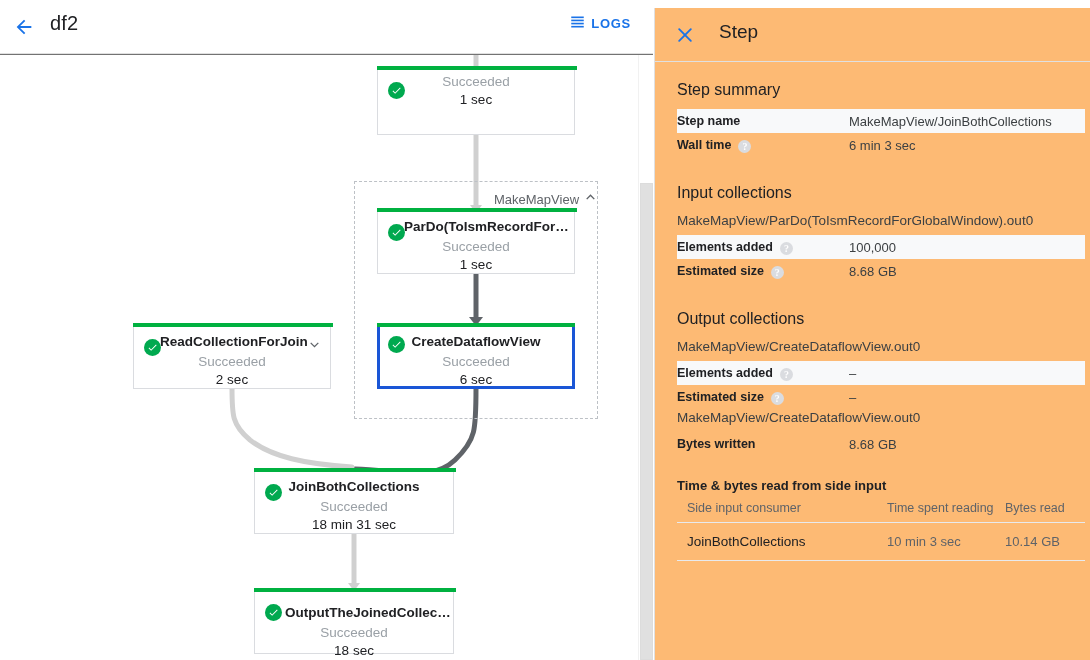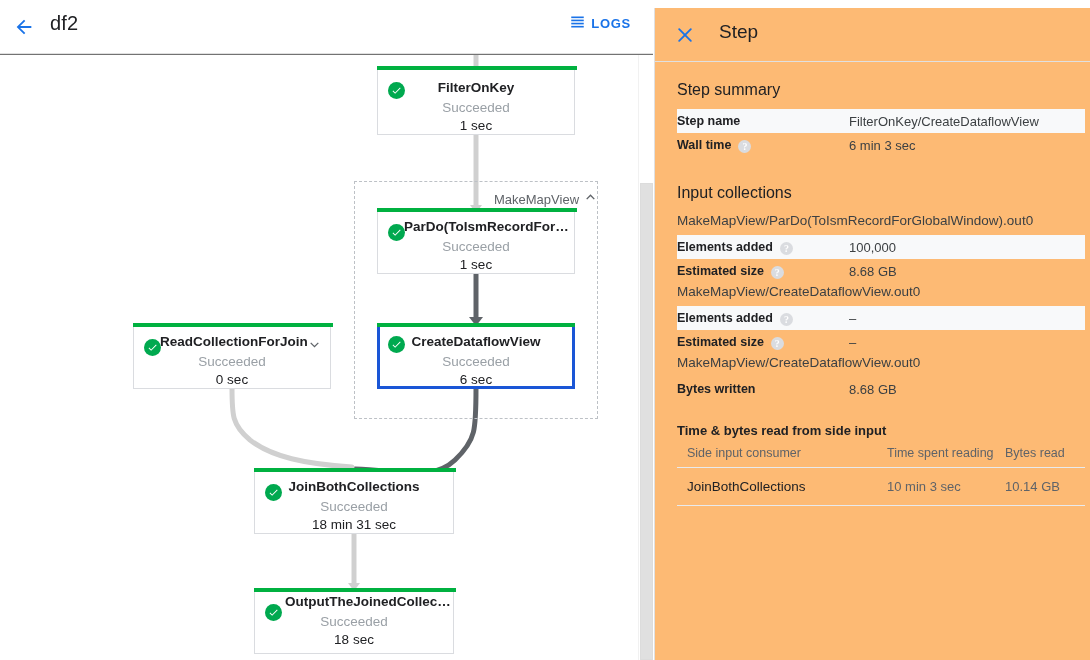--- a/index.html
+++ b/index.html
@@ -265,21 +265,20 @@
         </span>
       </div>
 
       <div class="node" style="left:377px; top:15px; width:198px; height:65px;">
         <div class="bar" style="width:200px;"></div>
         <div class="check">
           <svg width="11" height="11" viewBox="0 0 24 24" fill="#ffffff">
             <path d="M9 16.2 4.8 12l-1.4 1.4L9 19 21 7l-1.4-1.4z"></path>
           </svg>
         </div>
-        <div class="ntitle">FilterOnKey</div>
         <div class="nstatus">Succeeded</div>
         <div class="ntime">1 sec</div>
       </div>
 
       <div class="node" style="left:377px; top:157px; width:198px; height:62px;">
         <div class="bar" style="width:200px;"></div>
         <div class="check">
           <svg width="11" height="11" viewBox="0 0 24 24" fill="#ffffff">
             <path d="M9 16.2 4.8 12l-1.4 1.4L9 19 21 7l-1.4-1.4z"></path>
           </svg>
@@ -308,21 +307,21 @@
             <path d="M9 16.2 4.8 12l-1.4 1.4L9 19 21 7l-1.4-1.4z"></path>
           </svg>
         </div>
         <div class="chev">
           <svg width="13" height="13" viewBox="0 0 24 24" fill="none" stroke="#5f6368" stroke-width="2.4">
             <polyline points="5,9 12,16 19,9"></polyline>
           </svg>
         </div>
         <div class="ntitle" style="margin-top:7px;">ReadCollectionForJoin</div>
         <div class="nstatus">Succeeded</div>
-        <div class="ntime">0 sec</div>
+        <div class="ntime">2 sec</div>
       </div>
 
       <div class="node" style="left:254px; top:417px; width:200px; height:62px;">
         <div class="bar" style="width:202px;"></div>
         <div class="check">
           <svg width="11" height="11" viewBox="0 0 24 24" fill="#ffffff">
             <path d="M9 16.2 4.8 12l-1.4 1.4L9 19 21 7l-1.4-1.4z"></path>
           </svg>
         </div>
         <div class="ntitle" style="margin-top:7px;">JoinBothCollections</div>
@@ -330,21 +329,21 @@
         <div class="ntime">18 min 31 sec</div>
       </div>
 
       <div class="node" style="left:254px; top:537px; width:200px; height:62px;">
         <div class="bar" style="width:202px;"></div>
         <div class="check">
           <svg width="11" height="11" viewBox="0 0 24 24" fill="#ffffff">
             <path d="M9 16.2 4.8 12l-1.4 1.4L9 19 21 7l-1.4-1.4z"></path>
           </svg>
         </div>
-        <div class="ntitle" style="margin-top:2px; padding:0 18px 0 30px;">OutputTheJoinedCollec…</div>
+        <div class="ntitle" style="margin-top:13px; padding:0 18px 0 30px;">OutputTheJoinedCollec…</div>
         <div class="nstatus">Succeeded</div>
         <div class="ntime">18 sec</div>
       </div>
 
     </div>
 
     <div id="left-scroll-track">
       <div id="left-scroll-thumb"></div>
     </div>
   </div>
@@ -361,21 +360,21 @@
       <div id="panel-title">Step</div>
     </div>
 
     <div id="right-body">
 
       <div class="sec-heading">Step summary</div>
       <table class="kv">
         <tbody>
             <tr class="alt">
           <td class="k"><span>Step name</span></td>
-          <td class="v">FilterOnKey/CreateDataflowView</td>
+          <td class="v">MakeMapView/JoinBothCollections</td>
         </tr>
         <tr>
           <td class="k"><span>Wall time</span><span class="help">?</span></td>
           <td class="v">6 min 3 sec</td>
         </tr>
       </tbody>
         </table>
 
       <div class="sec-heading spaced">Input collections</div>
       <div class="coll-name">MakeMapView/ParDo(ToIsmRecordForGlobalWindow).out0</div>
@@ -385,20 +384,21 @@
           <td class="k"><span>Elements added</span><span class="help">?</span></td>
           <td class="v">100,000</td>
         </tr>
         <tr>
           <td class="k"><span>Estimated size</span><span class="help">?</span></td>
           <td class="v">8.68 GB</td>
         </tr>
       </tbody>
         </table>
 
+      <div class="sec-heading spaced">Output collections</div>
       <div class="coll-name">MakeMapView/CreateDataflowView.out0</div>
       <table class="kv">
         <tbody>
             <tr class="alt">
           <td class="k"><span>Elements added</span><span class="help">?</span></td>
           <td class="v">–</td>
         </tr>
         <tr>
           <td class="k"><span>Estimated size</span><span class="help">?</span></td>
           <td class="v">–</td>

